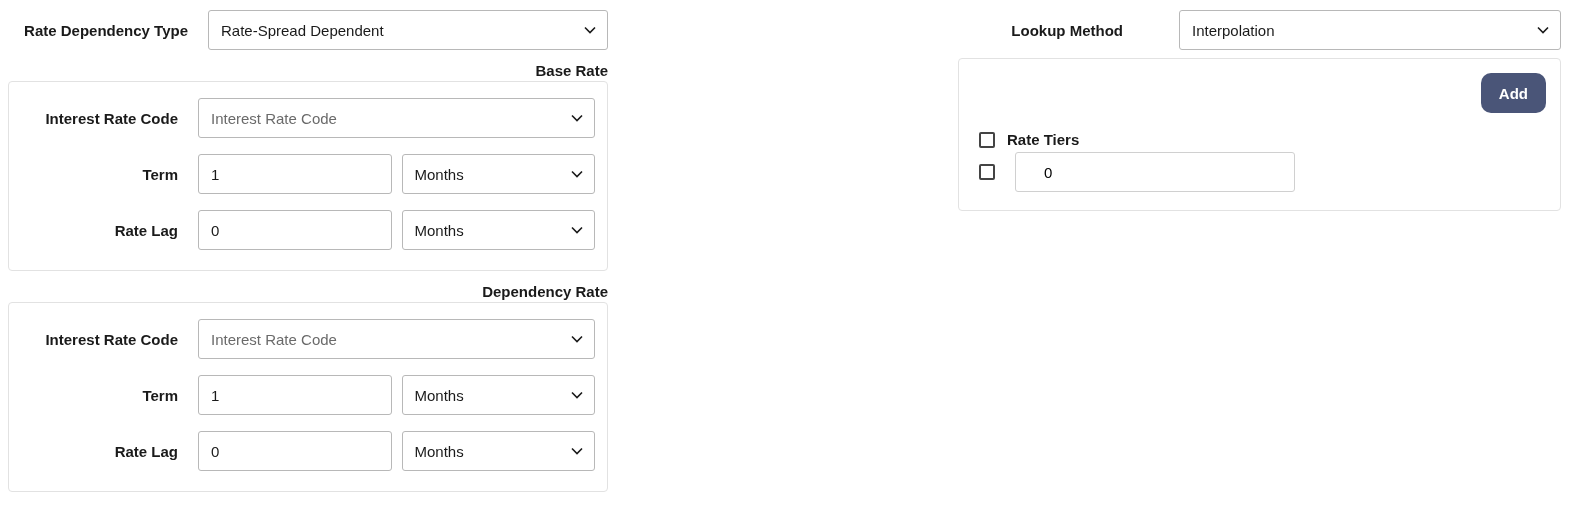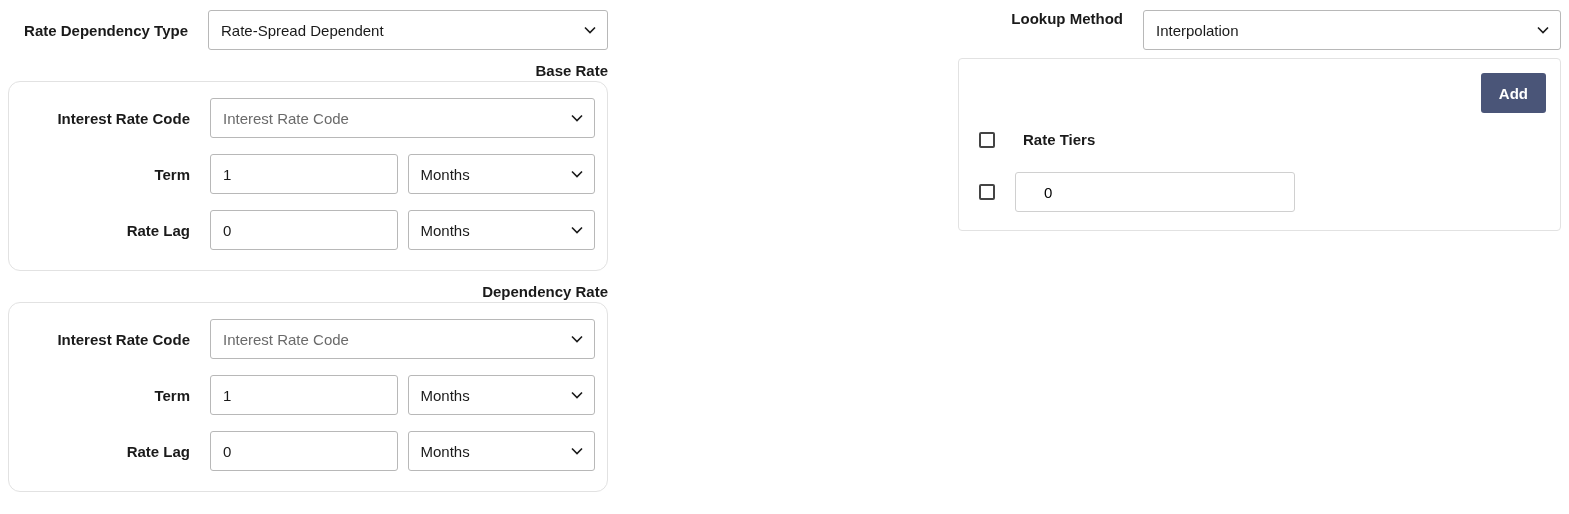--- a/index.html
+++ b/index.html
@@ -94,61 +94,63 @@
     }
     .group-title {
       font-weight: 600;
       font-size: 15px;
       margin-top: 12px;
       margin-bottom: 2px;
       text-align: right;
     }
     .group-box {
       border: 1px solid #e2e2e2;
-      border-radius: 12px;
-      padding: 16px 12px 16px 18px;
+      border-radius: 4px;
+      padding: 16px 12px 16px 6px;
     }
     .group-box .field-row {
       margin-bottom: 16px;
     }
     .group-box .field-row:last-child {
       margin-bottom: 4px;
       align-items: center;
     }
     .right-top-row {
       display: flex;
+      align-items: center;
       margin-bottom: 8px;
+      gap: 36px;
     }
     .tiers-panel {
       border: 1px solid #e2e2e2;
       border-radius: 4px;
       padding: 14px 14px 18px 14px;
     }
     .tiers-actions {
       display: flex;
       justify-content: flex-end;
       gap: 8px;
       margin-bottom: 18px;
     }
     .btn {
       background: #4a5578;
       color: #fff;
       border: none;
-      border-radius: 3px;
+      border-radius: 10px;
       height: 40px;
       padding: 2px 18px;
       font-size: 15px;
       font-weight: 600;
       cursor: pointer;
     }
     .tiers-header {
       display: flex;
       align-items: center;
-      gap: 28px;
-      margin-bottom: 24px;
+      gap: 12px;
+      margin-bottom: 4px;
       padding-left: 6px;
     }
     .tiers-header-label {
       font-weight: 700;
       font-size: 15px;
     }
     .checkbox {
       width: 16px;
       height: 16px;
       border: 2px solid #444;

